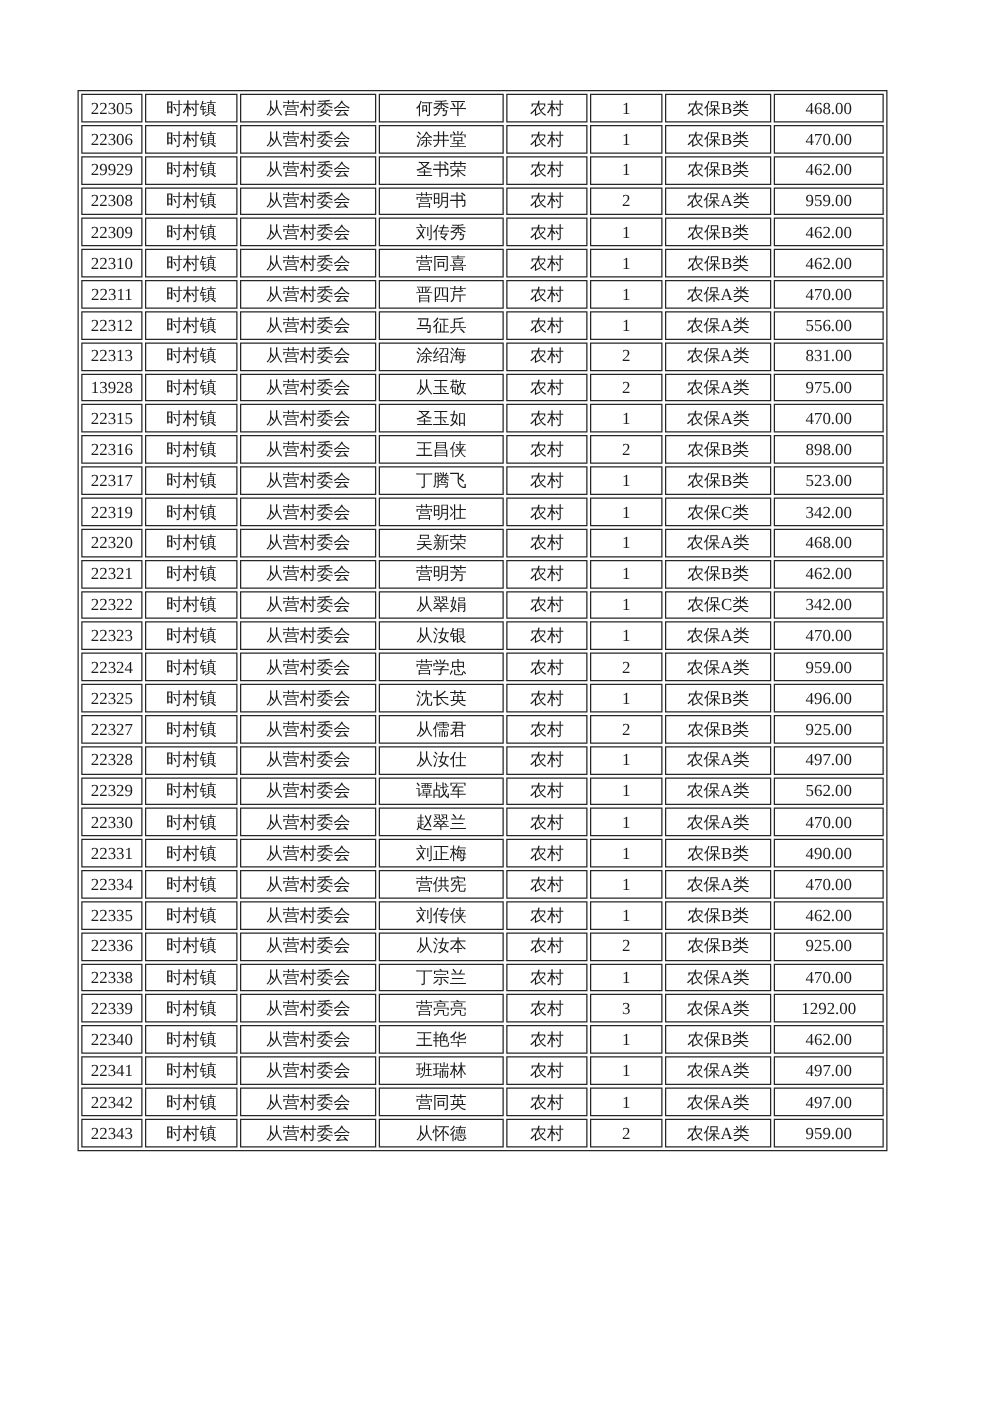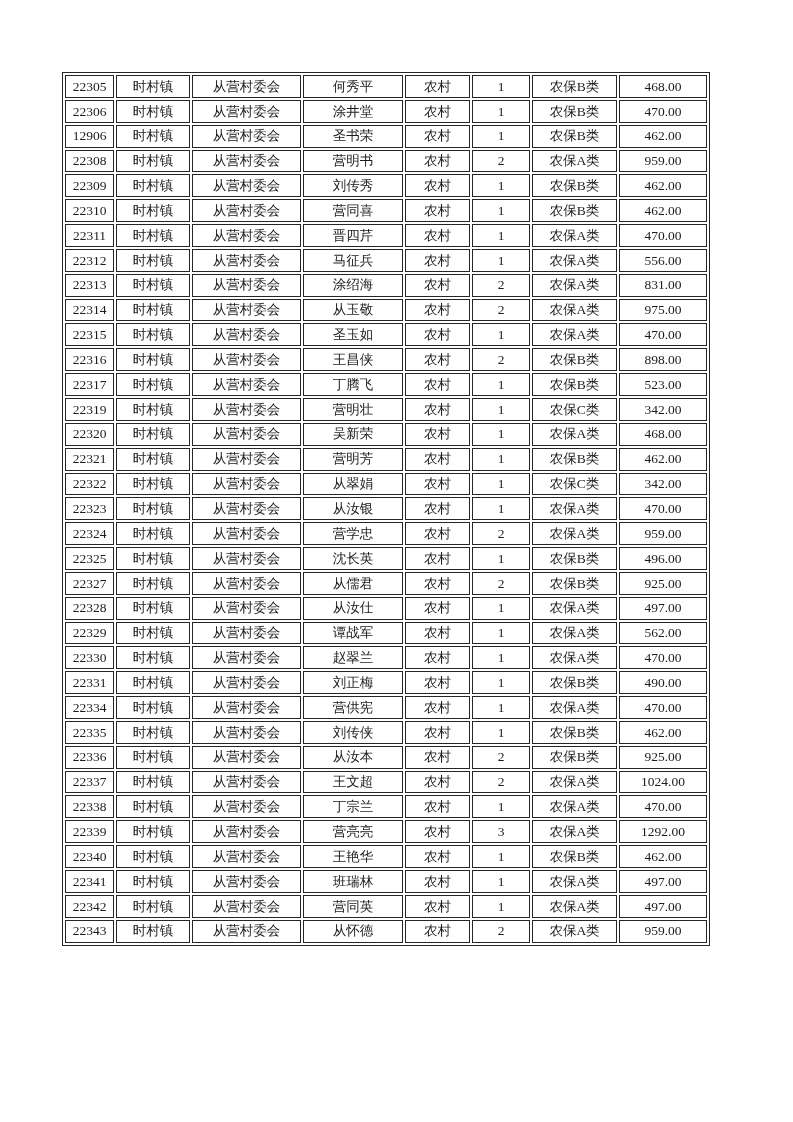--- a/index.html
+++ b/index.html
@@ -78,21 +78,21 @@
           <td>22306</td>
           <td>时村镇</td>
           <td>从营村委会</td>
           <td>涂井堂</td>
           <td>农村</td>
           <td>1</td>
           <td>农保B类</td>
           <td>470.00</td>
         </tr>
         <tr>
-          <td>12906</td>
+          <td>29929</td>
           <td>时村镇</td>
           <td>从营村委会</td>
           <td>圣书荣</td>
           <td>农村</td>
           <td>1</td>
           <td>农保B类</td>
           <td>462.00</td>
         </tr>
         <tr>
           <td>22308</td>
@@ -148,21 +148,21 @@
           <td>22313</td>
           <td>时村镇</td>
           <td>从营村委会</td>
           <td>涂绍海</td>
           <td>农村</td>
           <td>2</td>
           <td>农保A类</td>
           <td>831.00</td>
         </tr>
         <tr>
-          <td>22314</td>
+          <td>13928</td>
           <td>时村镇</td>
           <td>从营村委会</td>
           <td>从玉敬</td>
           <td>农村</td>
           <td>2</td>
           <td>农保A类</td>
           <td>975.00</td>
         </tr>
         <tr>
           <td>22315</td>
@@ -336,30 +336,20 @@
         </tr>
         <tr>
           <td>22336</td>
           <td>时村镇</td>
           <td>从营村委会</td>
           <td>从汝本</td>
           <td>农村</td>
           <td>2</td>
           <td>农保B类</td>
           <td>925.00</td>
-        </tr>
-        <tr>
-          <td>22337</td>
-          <td>时村镇</td>
-          <td>从营村委会</td>
-          <td>王文超</td>
-          <td>农村</td>
-          <td>2</td>
-          <td>农保A类</td>
-          <td>1024.00</td>
         </tr>
         <tr>
           <td>22338</td>
           <td>时村镇</td>
           <td>从营村委会</td>
           <td>丁宗兰</td>
           <td>农村</td>
           <td>1</td>
           <td>农保A类</td>
           <td>470.00</td>

